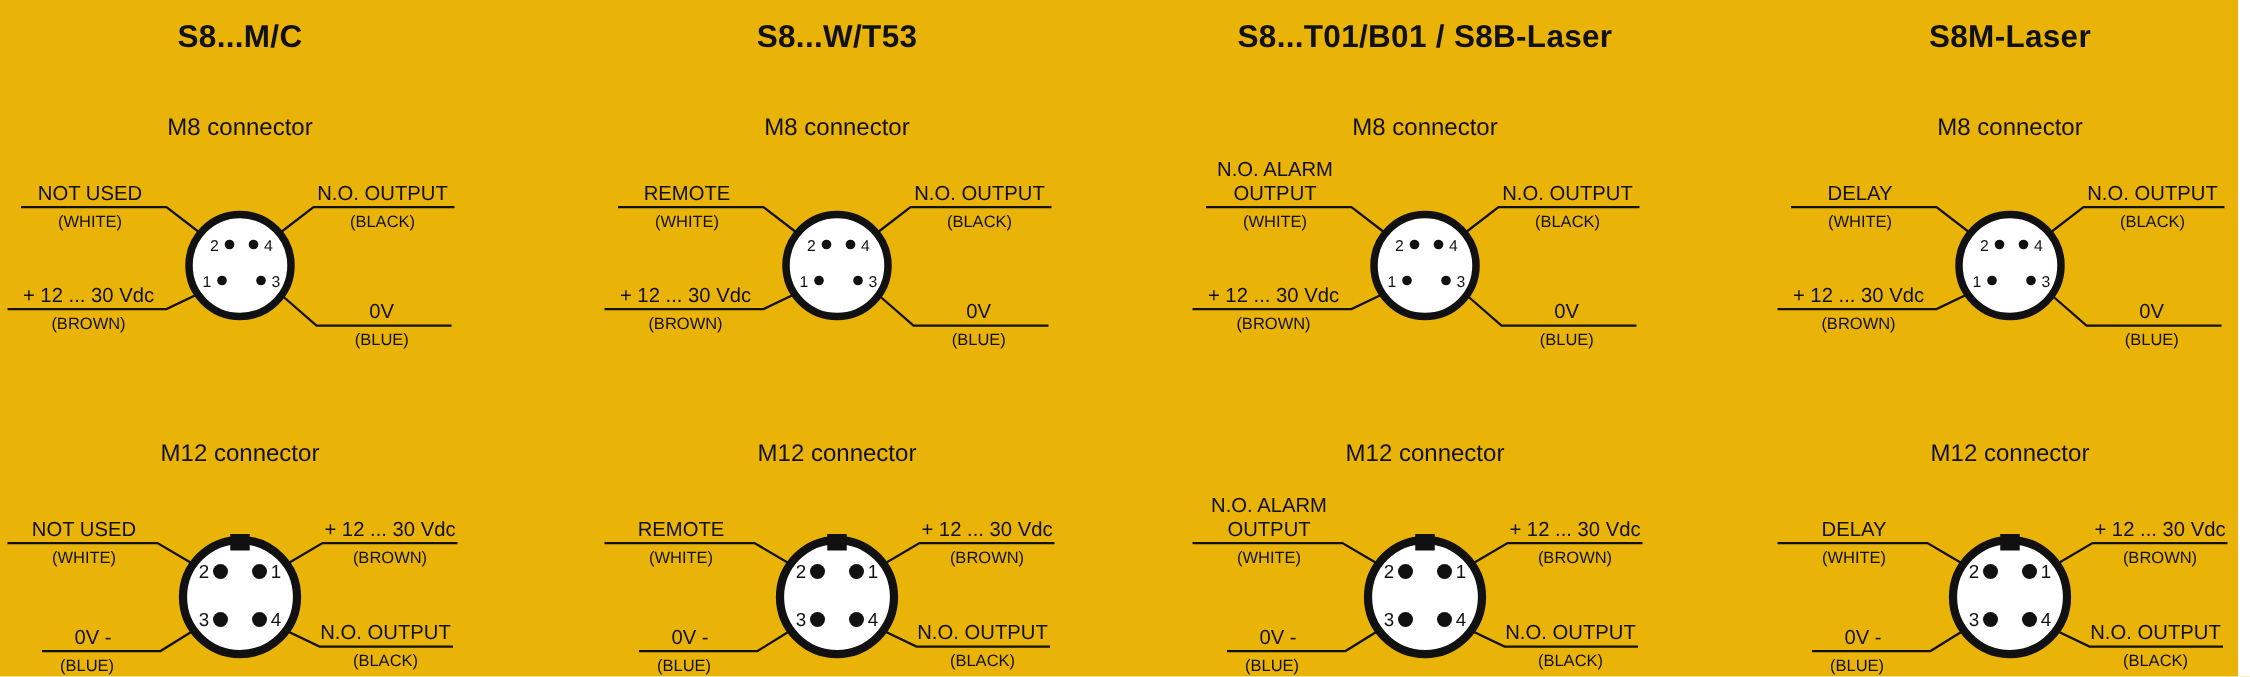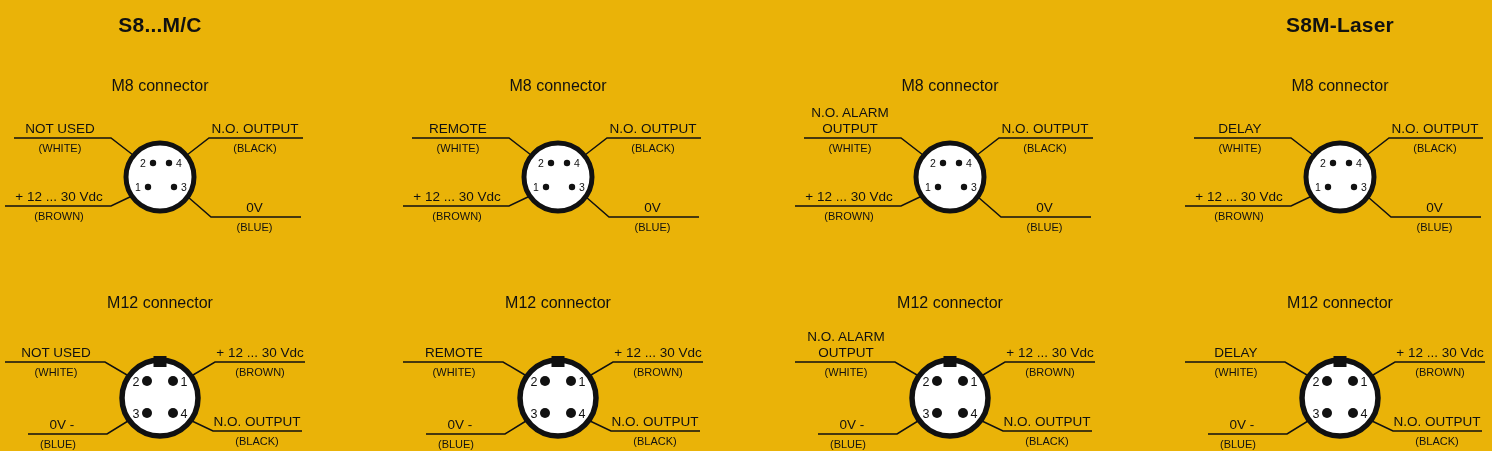--- a/index.html
+++ b/index.html
@@ -130,20 +130,21 @@
       <div class="lbl clr bl-clr">(BLUE)</div>
       <div class="lbl fn br-fn">
         <div></div>
         <div>N.O. OUTPUT</div>
       </div>
       <div class="lbl clr br-clr">(BLACK)</div>
     </div>
   </section>
 
   <section class="col c1">
+    <h1 class="title">S8...W/T53</h1>
     <h2 class="conn-h m8h">M8 connector</h2>
 
     <div class="diagram m8">
       <svg width="320" height="135" viewBox="0 0 320 135">
         <polyline class="wire" points="14,33 111,33 133,50"></polyline>
         <polyline class="wire" points="187,50 209,33 303,33"></polyline>
         <polyline class="wire" points="5,101 111,101 132,91"></polyline>
         <polyline class="wire" points="188,92 211,112 301,112"></polyline>
         <circle class="body body8" cx="160" cy="72" r="34"></circle>
         <circle class="pin" cx="153" cy="58" r="3.2"></circle>
@@ -213,20 +214,21 @@
       <div class="lbl clr bl-clr">(BLUE)</div>
       <div class="lbl fn br-fn">
         <div></div>
         <div>N.O. OUTPUT</div>
       </div>
       <div class="lbl clr br-clr">(BLACK)</div>
     </div>
   </section>
 
   <section class="col c2">
+    <h1 class="title">S8...T01/B01 / S8B-Laser</h1>
     <h2 class="conn-h m8h">M8 connector</h2>
 
     <div class="diagram m8">
       <svg width="320" height="135" viewBox="0 0 320 135">
         <polyline class="wire" points="14,33 111,33 133,50"></polyline>
         <polyline class="wire" points="187,50 209,33 303,33"></polyline>
         <polyline class="wire" points="5,101 111,101 132,91"></polyline>
         <polyline class="wire" points="188,92 211,112 301,112"></polyline>
         <circle class="body body8" cx="160" cy="72" r="34"></circle>
         <circle class="pin" cx="153" cy="58" r="3.2"></circle>

